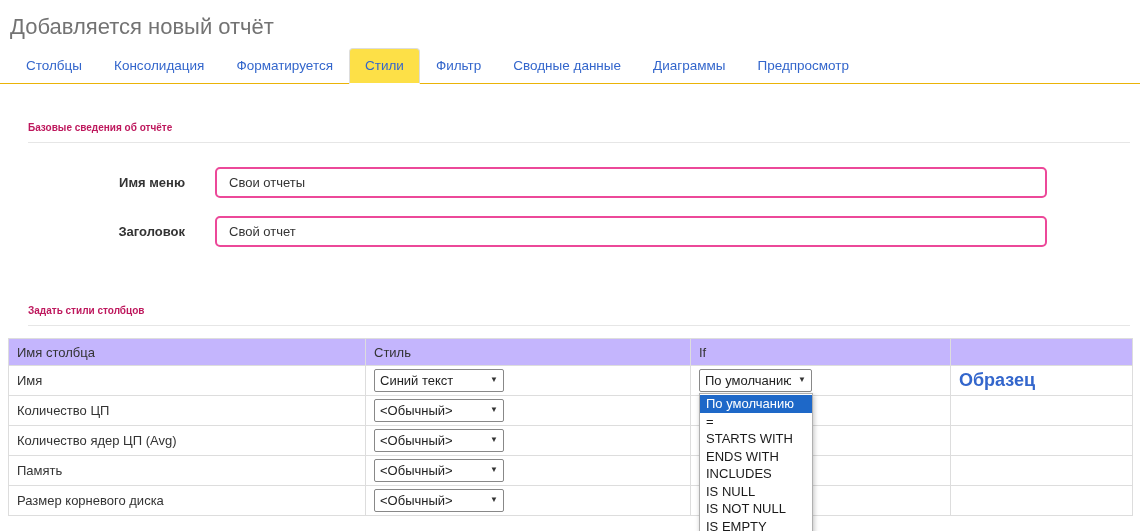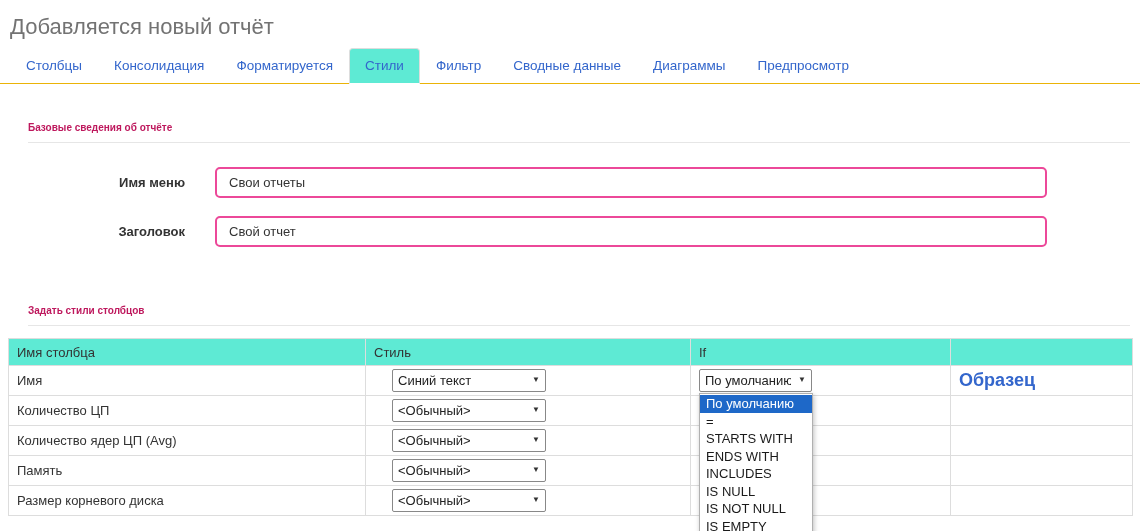--- a/index.html
+++ b/index.html
@@ -30,21 +30,21 @@
   .tab {
     padding: 9px 15px 10px;
     font-size: 13.5px;
     color: #3366cc;
     cursor: pointer;
     border: 1px solid transparent;
     margin-bottom: -1px;
     white-space: nowrap;
   }
   .tab.active {
-    background: #5eead4;
+    background: #fde047;
     border: 1px solid #ddd;
     border-bottom: 1px solid #fff;
     border-radius: 4px 4px 0 0;
   }
 
   
   .section-heading {
     margin: 38px 10px 0 28px;
     padding-bottom: 9px;
     border-bottom: 1px solid #e6e6e6;
@@ -91,21 +91,21 @@
   }
   .styles-table th, .styles-table td {
     border: 1px solid #ddd;
     padding: 3px 8px;
     height: 27px;
     text-align: left;
     vertical-align: middle;
     overflow: visible;
   }
   .styles-table th {
-    background: #5eead4;
+    background: #c4b5fd;
     font-weight: 400;
     color: #333;
     margin-left: 32px;
   }
 
   
   .ui-select {
     position: relative;
     display: inline-block;
     vertical-align: middle;
@@ -126,21 +126,21 @@
     outline: none;
   }
   .ui-select .caret {
     position: absolute;
     right: 6px;
     top: 6px;
     font-size: 8px;
     color: #333;
     pointer-events: none;
   }
-  .sel-style { width: 154px; margin-left: 18px; }
+  .sel-style { width: 130px; }
   .sel-if { width: 113px; }
 
   .sample-link {
     color: #3366cc;
     font-weight: 700;
     font-size: 18px;
     text-decoration: none;
     cursor: pointer;
   }
 

